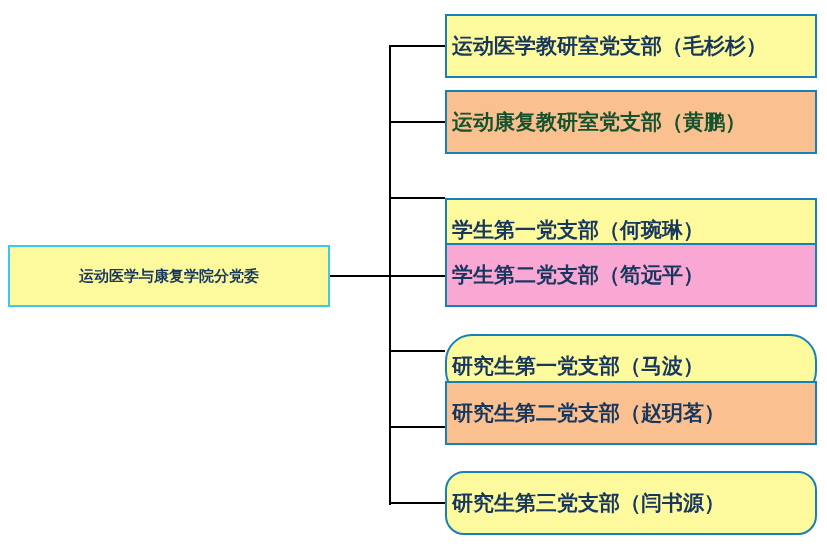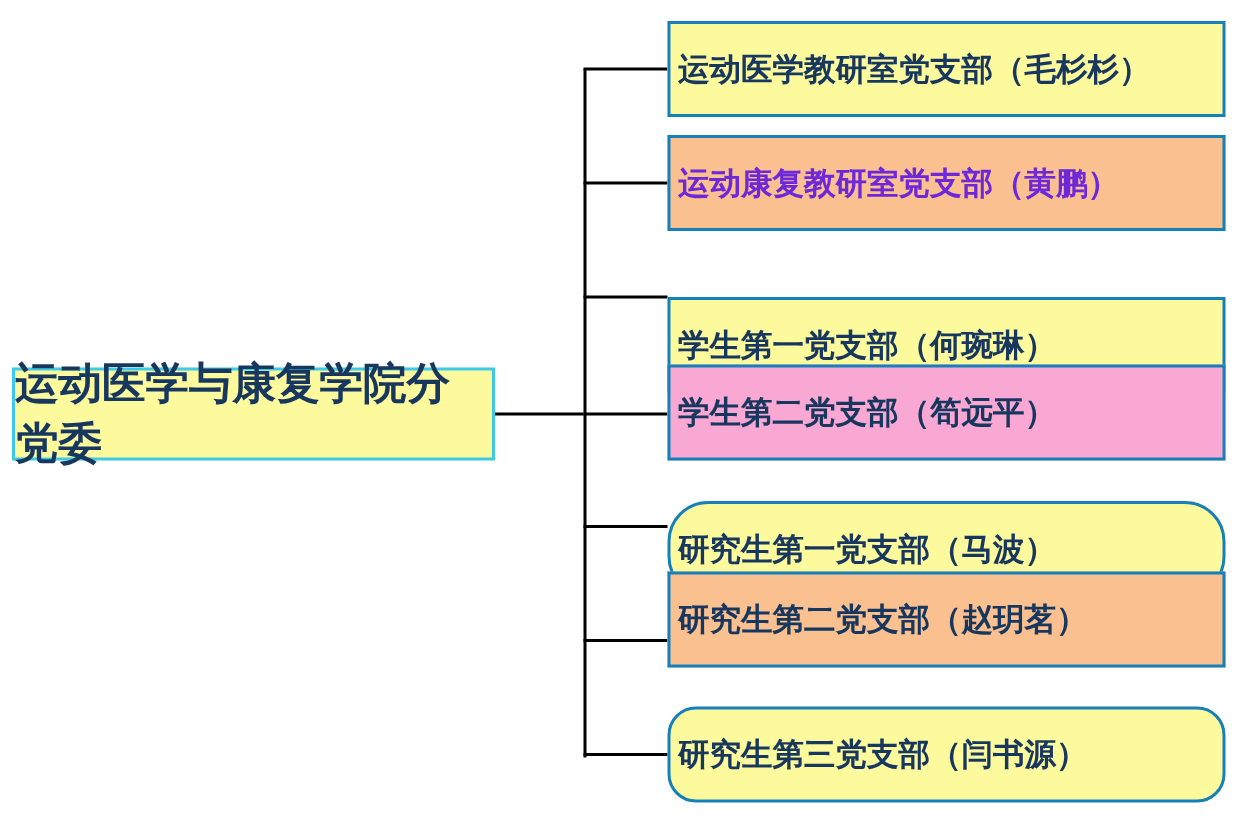--- a/index.html
+++ b/index.html
@@ -24,21 +24,21 @@
     font-weight: bold;
     color: #17375E;
     font-family: Liberation Serif, serif;
   }
   .root-box {
     left: 8px;
     top: 245px;
     width: 322px;
     height: 62px;
     justify-content: center;
-    font-size: 29px;
+    font-size: 15px;
   }
   .branch-box {
     left: 445px;
     width: 372px;
     height: 64px;
     justify-content: flex-start;
     padding-left: 5px;
     font-size: 21px;
   }
   .line {
@@ -73,21 +73,21 @@
   <div class="line h branch-line bl5" style="background: rgb(0, 0, 0);"></div>
   <div class="line h branch-line bl6" style="background: rgb(0, 0, 0);"></div>
 
   <div class="box root-box" style="background: rgb(253, 250, 158); border-color: rgb(63, 201, 233); color: rgb(23, 55, 94);">
     <span>运动医学与康复学院分党委</span>
   </div>
 
   <div class="box branch-box b0" style="background: rgb(253, 250, 158); border-color: rgb(21, 129, 184); color: rgb(23, 55, 94);">
     <span>运动医学教研室党支部（毛杉杉）</span>
   </div>
-  <div class="box branch-box b1" style="background: rgb(250, 192, 144); border-color: rgb(21, 129, 184); color: #6d28d9;">
+  <div class="box branch-box b1" style="background: rgb(250, 192, 144); border-color: rgb(21, 129, 184); color: #14532d;">
     <span>运动康复教研室党支部（黄鹏）</span>
   </div>
   <div class="box branch-box b2" style="background: rgb(253, 250, 158); border-color: rgb(21, 129, 184); color: rgb(23, 55, 94);">
     <span>学生第一党支部（何琬琳）</span>
   </div>
   <div class="box branch-box b3" style="background: #f9a8d4; border-color: rgb(21, 129, 184); color: rgb(23, 55, 94);">
     <span>学生第二党支部（笱远平）</span>
   </div>
   <div class="box branch-box b4" style="background: rgb(253, 250, 158); border-color: rgb(21, 129, 184); color: rgb(23, 55, 94);">
     <span>研究生第一党支部（马波）</span>

